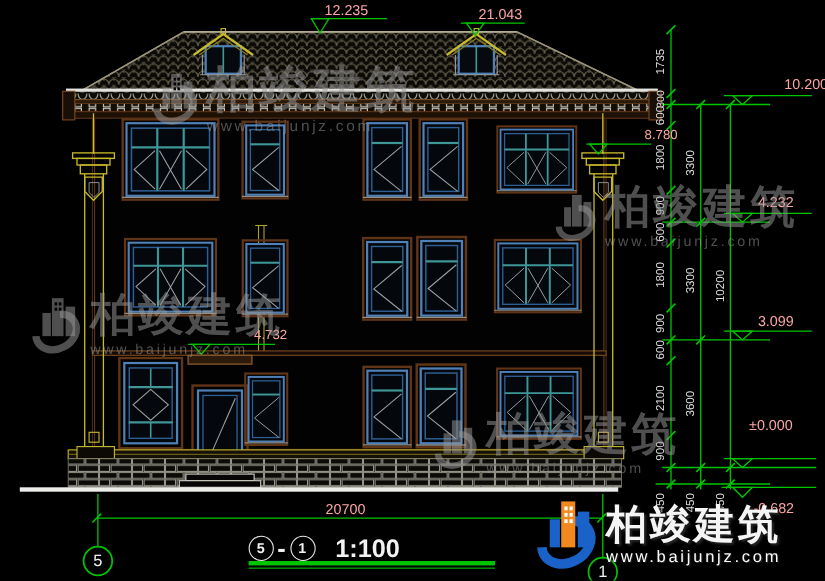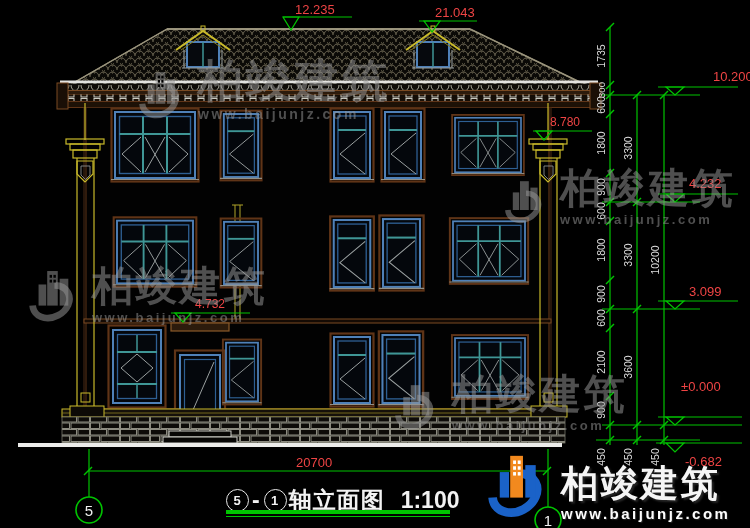--- a/index.html
+++ b/index.html
@@ -1,38 +1,38 @@
 <!DOCTYPE html>
 <html><head>
 <meta charset="utf-8">
 <style>
   html,body{margin:0;padding:0;background:#000;}
   .canvas{position:relative;width:750px;height:528px;background:#000;overflow:hidden;
           font-family:"Liberation Sans",sans-serif;}
   svg.draw{position:absolute;left:0;top:0;z-index:10;}
-  .txt{position:absolute;color:#ef4444;z-index:15;white-space:nowrap;line-height:1;}
+  .txt{position:absolute;color:#fca5a5;z-index:15;white-space:nowrap;line-height:1;}
   .t13{font-size:13px;}
-  .t12{font-size:12px;}
+  .t12{font-size:12px;padding-left:36px;}
   .vd{position:absolute;color:#dcdcdc;font-size:10.5px;z-index:15;white-space:nowrap;
       transform:translate(-50%,-50%) rotate(-90deg);}
   .axnum{position:absolute;color:#f0f0f0;font-size:15px;z-index:30;
          transform:translate(-50%,-50%);}
   .title{position:absolute;left:224px;top:485px;display:flex;align-items:center;
          color:#f2f2f2;font-size:23px;font-weight:bold;z-index:15;letter-spacing:1px;}
   .circ{display:inline-flex;align-items:center;justify-content:center;width:21px;height:21px;
         border:1.5px solid #e8e8e8;border-radius:50%;font-size:13px;font-weight:bold;margin:0 2px;}
   .dashsep{margin:0 1px;}
   .title-scale{margin-left:16px;font-size:23px;letter-spacing:0;}
   .uline1{position:absolute;left:226px;top:510px;width:224px;height:4px;background:#00c400;z-index:15;}
   .uline2{position:absolute;left:226px;top:516px;width:224px;height:1px;background:#00c400;z-index:15;}
-  .wm{position:absolute;display:flex;align-items:flex-end;gap:16px;z-index:20;pointer-events:none;}
+  .wm{position:absolute;display:flex;align-items:center;gap:6px;z-index:20;pointer-events:none;}
   .wm.grey{color:rgba(152,152,152,0.52);}
   .wm-col{display:flex;flex-direction:column;}
   .wm-brand{font-weight:bold;line-height:1;letter-spacing:3px;white-space:nowrap;}
-  .wm-url{font-weight:bold;letter-spacing:2.5px;white-space:nowrap;margin-top:3px;}
+  .wm-url{font-weight:normal;letter-spacing:2.5px;white-space:nowrap;margin-top:3px;}
   .wm.color .wm-brand{color:#f5f5f5;text-shadow:2px 2px 2px rgba(40,40,40,0.95);}
   .wm.color .wm-url{color:#fdfdfd;text-shadow:1px 1px 1px rgba(40,40,40,0.9);}
 </style>
 </head>
 <body>
 
 <div class="canvas">
 
   <svg class="draw" width="750" height="528">
     <defs>
@@ -310,21 +310,20 @@
   <div class="vd" style="left:655px;top:260px">10200</div>
   <div class="vd" style="left:655px;top:457px">450</div>
 
   <div class="axnum" style="left:89px;top:510px">5</div>
   <div class="axnum" style="left:548px;top:520px">1</div>
 
   <div class="title">
     <span class="circ">5</span>
     <span class="dashsep">-</span>
     <span class="circ">1</span>
-    <span>轴立面图</span>
     <span class="title-scale">1:100</span>
   </div>
   <div class="uline1"></div>
   <div class="uline2"></div>
 
   <div class="wm grey" style="left:138px;top:58px">
     <svg class="wm-glyph" width="44" height="54" viewBox="0 0 50 60">
       <ellipse cx="24" cy="36" rx="20" ry="16" transform="rotate(-28 24 36)" fill="none" stroke="currentColor" stroke-width="7" stroke-dasharray="70 34" stroke-dashoffset="8"></ellipse>
       <rect x="20" y="4" width="11" height="36" fill="currentColor"></rect>
       <rect x="33" y="12" width="9" height="28" fill="currentColor"></rect>

